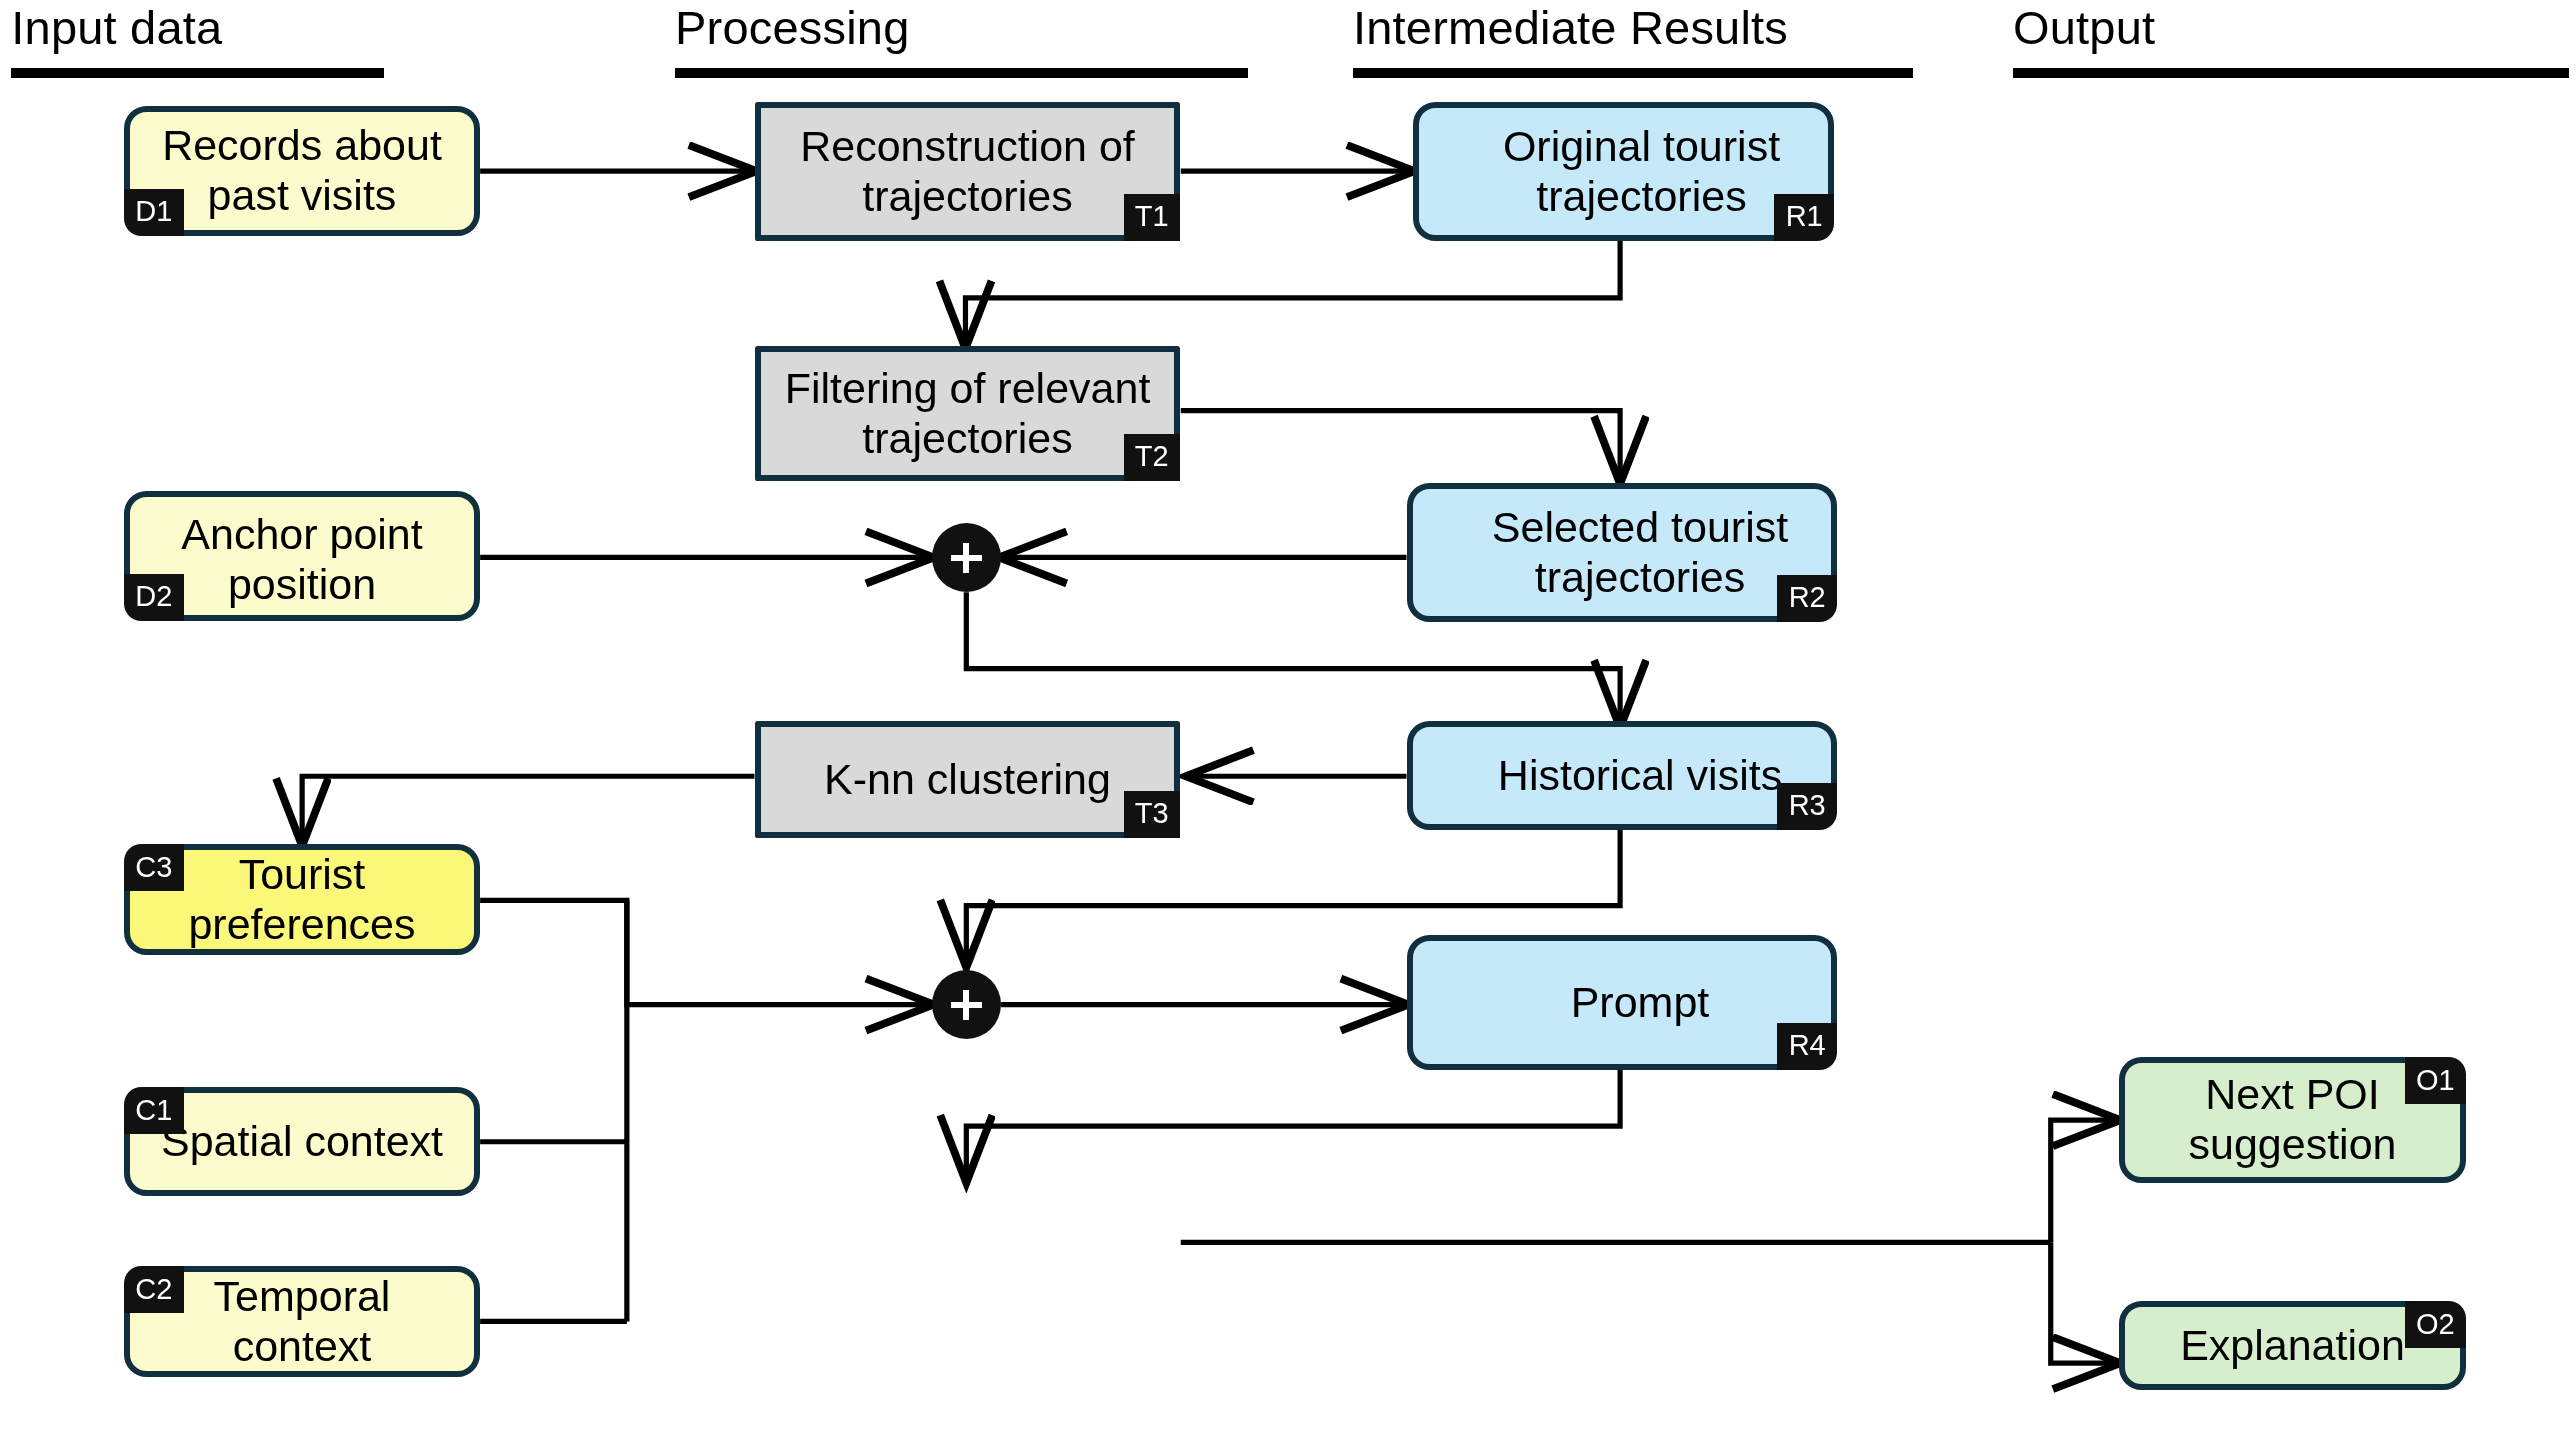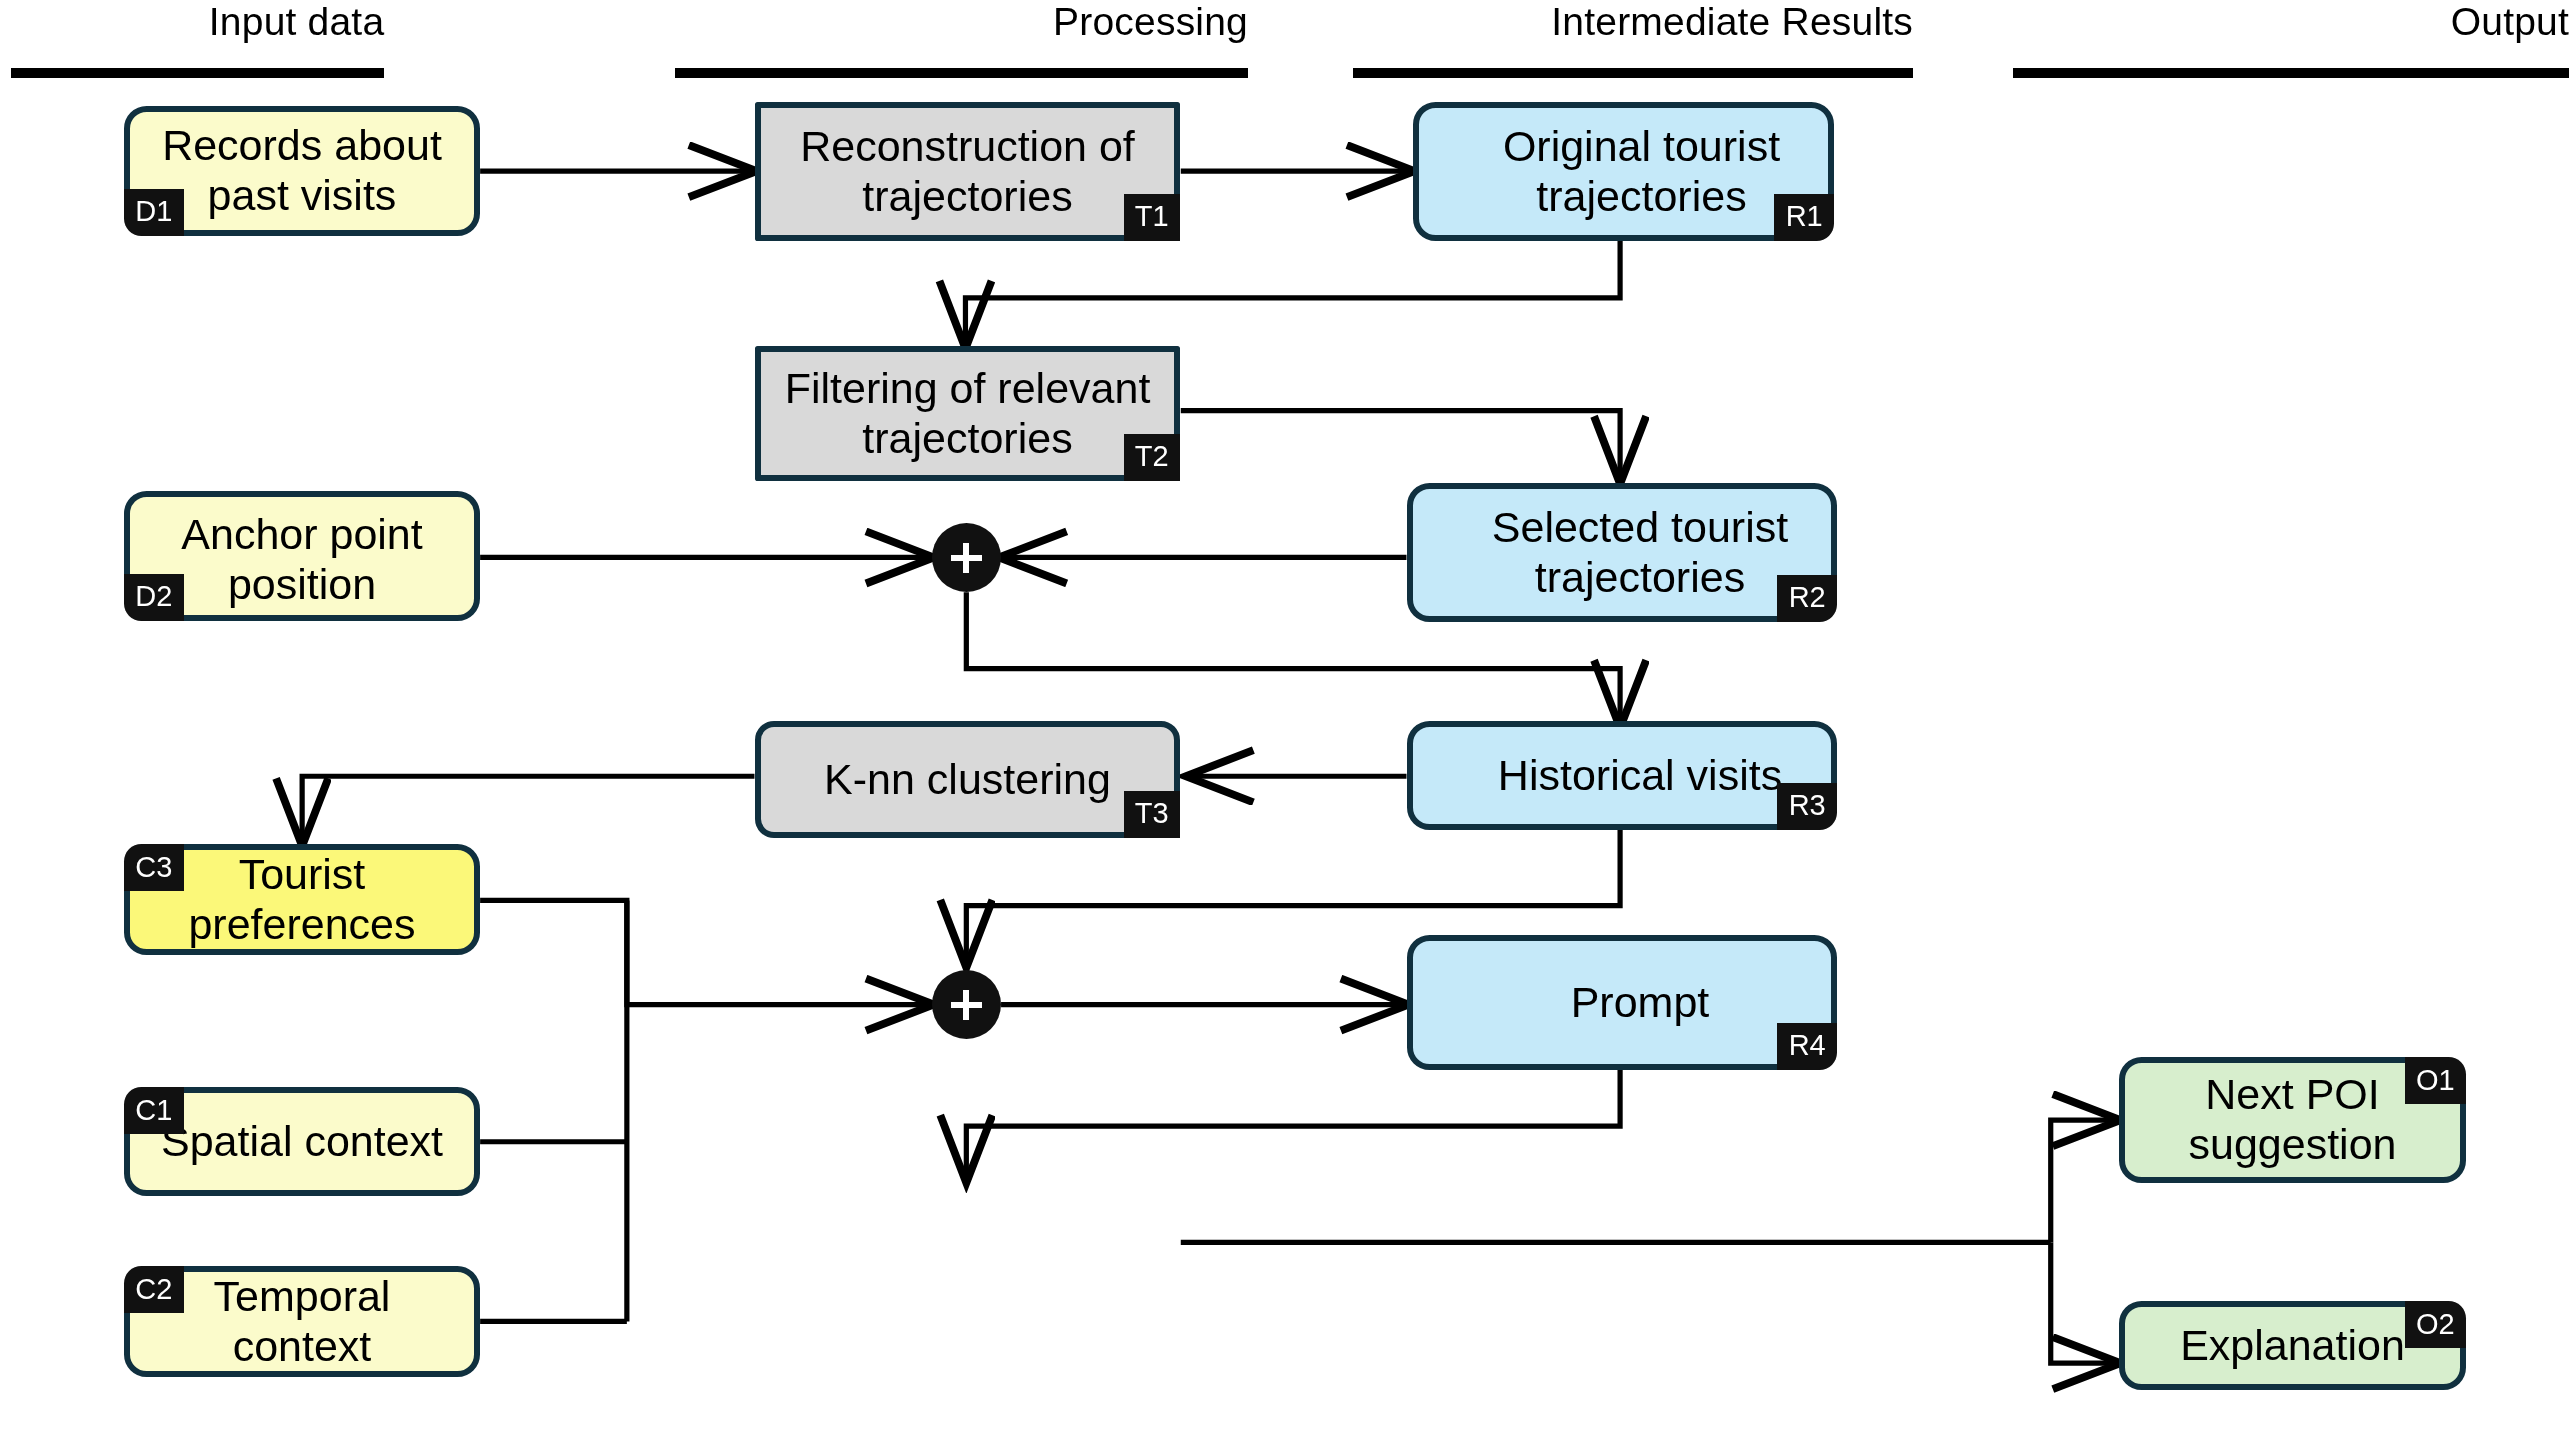--- a/index.html
+++ b/index.html
@@ -1,21 +1,21 @@
 <!DOCTYPE html>
 <html style="font-size:14px"><head>
 <meta charset="utf-8">
 <title>Pipeline Diagram</title>
 <style>
   html,body{margin:0;padding:0;background:#ffffff;}
   body{font-family:"Liberation Sans","DejaVu Sans",sans-serif;}
   #stage{position:relative;width:2576px;height:1437px;background:#fff;overflow:hidden;}
   svg#wires{position:absolute;left:0;top:0;width:2576px;height:1437px;pointer-events:none;}
 
-  .col-head{position:absolute;text-align:right;font-size:39px;color:#000;letter-spacing:0.2px;white-space:nowrap;}
+  .col-head{position:absolute;text-align:left;font-size:47px;color:#000;letter-spacing:0.2px;white-space:nowrap;}
   .col-rule{position:absolute;height:10.4px;background:#000;}
 
   .node{position:absolute;box-sizing:border-box;border:6px solid #10303f;
         display:flex;align-items:center;justify-content:center;text-align:center;
         font-size:43px;line-height:1.16;color:#000;padding:5.2px 12px;}
   .node .lbl{position:relative;z-index:2;white-space:pre-line;}
   .rounded{border-radius:22.6px;}
   .sq{border-radius:2.6px;}
   .data{background:#fbfbcb;}
   .data-strong{background:#fbf879;}
@@ -128,21 +128,21 @@
   </div>
 
   <div class="node rounded res" style="left:1407px;top:483px;width:430px;height:139px;">
     <span class="lbl">Selected tourist
 trajectories</span>
     <span class="badge br">R2</span>
   </div>
 
   <div class="junction" style="left:932px;top:523px;"></div>
 
-  <div class="node sq proc" style="left:755px;top:721px;width:425px;height:117px;border-radius:19px;">
+  <div class="node sq proc" style="left:755px;top:721px;width:425px;height:117px;">
     <span class="lbl">K-nn clustering</span>
     <span class="badge br-sq">T3</span>
   </div>
 
   <div class="node rounded res" style="left:1407px;top:721px;width:430px;height:109px;">
     <span class="lbl">Historical visits</span>
     <span class="badge br">R3</span>
   </div>
 
   <div class="node rounded data-strong" style="left:124px;top:844px;width:356px;height:111px;">

